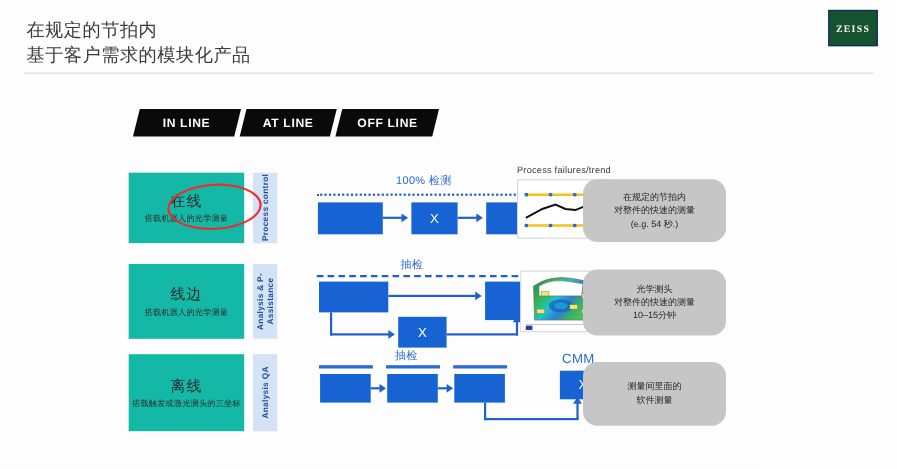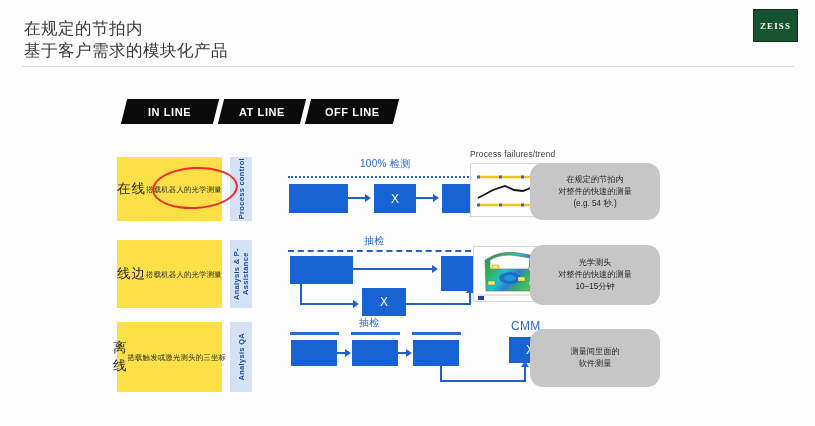--- a/index.html
+++ b/index.html
@@ -52,22 +52,22 @@
   .tab.t3 { width: 88px; }
 
   
   .row { position: absolute; left: 0; width: 815px; }
   .row.r1 { top: 157px; height: 64px; }
   .row.r2 { top: 240px; height: 68px; }
   .row.r3 { top: 322px; height: 70px; padding-left: 48px; }
 
   .mode-box {
     position: absolute; left: 117px; width: 105px; height: 100%;
-    background: #fde047;
-    display: flex; flex-direction: row;
+    background: #14b8a6;
+    display: flex; flex-direction: column;
     align-items: center; justify-content: center;
     color: #262626;
   }
   .mode-title { font-size: 13.5px; letter-spacing: 1px; line-height: 18px; }
   .mode-sub { font-size: 7.4px; letter-spacing: 0.2px; margin-top: 2px; color: #2b2b2b; white-space: nowrap;}
 
   .side-tag {
     position: absolute; left: 230px; width: 22px; height: 100%;
     background: #d4e2f5;
     display: flex; align-items: center; justify-content: center;

